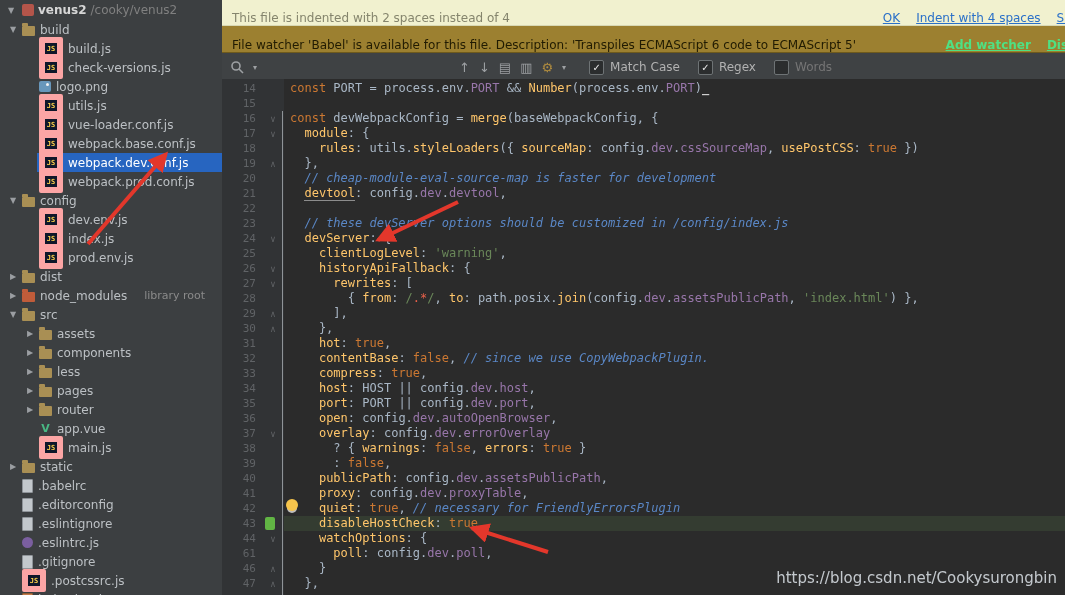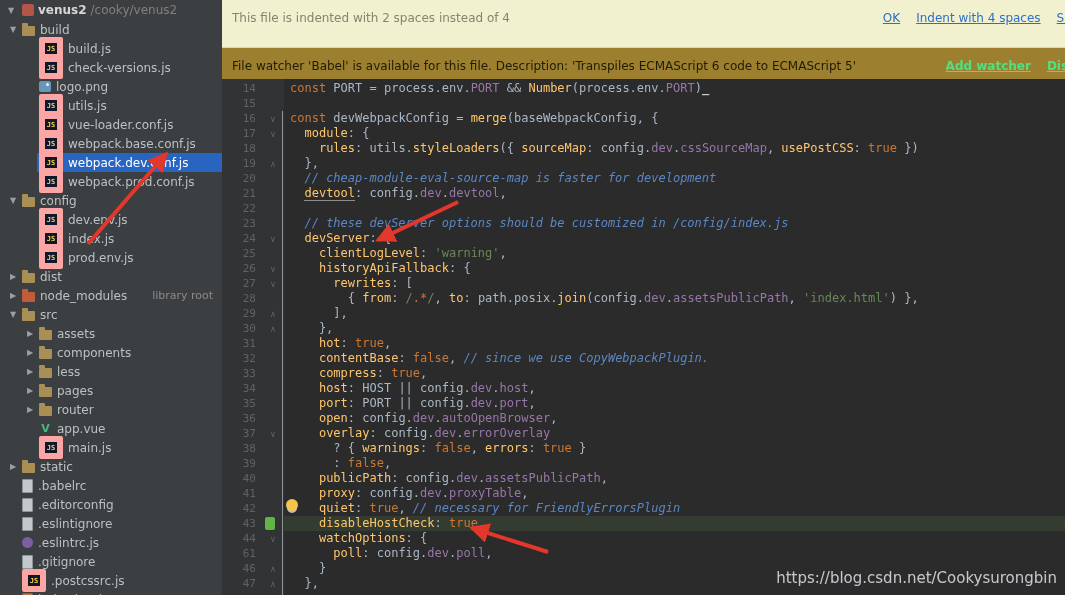--- a/index.html
+++ b/index.html
@@ -10,38 +10,38 @@
   .sidebar{position:absolute;left:0;top:0;width:222px;height:595px;background:#3c3f41;overflow:hidden}
   .tree-header{height:20px;display:flex;align-items:center;gap:4px;padding-left:4px;color:#d4d4d4}
   .proj-icon{width:12px;height:12px;background:#b4554a;border-radius:2px;flex:none}
   .chev{width:14px;font-size:8px;color:#9b9ea2;text-align:center;flex:none}
   .root-name{font-weight:bold;color:#d6d6d6}
   .root-path{color:#808080;}
   .tree-row{height:19px;display:flex;align-items:center;cursor:default;color:#bcc0c4;white-space:nowrap}
   .trow-inner{display:flex;align-items:center;gap:5px;flex:1;height:100%;padding-left:2px}
   .tree-row.selected .trow-inner{background:#2765c0;color:#ffffff}
   .tlabel{font-size:12px}
-  .tnote{color:#8a8a8a;margin-left:20px;font-size:11px}
+  .tnote{color:#8a8a8a;margin-left:12px;font-size:11px}
   .fico{width:13px;height:12px;flex:none;display:inline-flex;align-items:center;justify-content:center;
         font:bold 7px "DejaVu Sans Mono",monospace;border-radius:2px}
   .fico-folder{background:#a98f54;height:10px;width:13px;margin-top:2px;position:relative;border-radius:1px}
   .fico-folder::before{content:"";position:absolute;left:0;top:-3px;width:6px;height:3px;background:inherit;border-radius:1px 1px 0 0}
   .fico-folder-excluded{background:#c05c3a;height:10px;width:13px;margin-top:2px;position:relative;border-radius:1px}
   .fico-folder-excluded::before{content:"";position:absolute;left:0;top:-3px;width:6px;height:3px;background:inherit;border-radius:1px 1px 0 0}
   .fico-js{background:#0f172a;color:#ffd24a;border:6px solid #fca5a5;width:12px;height:11px}
   .fico-image{background:#6897bb;width:12px;height:11px;position:relative}
   .fico-image::after{content:"";position:absolute;right:2px;top:2px;width:3px;height:3px;border-radius:50%;background:#f2f2f2}
   .fico-vue{color:#49b884;font:bold 11px "DejaVu Sans",sans-serif}
   .fico-file{background:#c3c8cc;border:1px solid #8f9499;width:9px;height:12px;border-radius:1px}
   .fico-eslint{background:#7b5fa0;border-radius:50%;width:11px;height:11px}
   .fico-html{background:#c47b4a;border:1px solid #8f5c33;width:9px;height:12px;border-radius:1px}
 
   
   .main{position:absolute;left:222px;top:0;width:843px;height:595px;background:#2b2b2b}
-  .notif{display:flex;align-items:flex-start;padding:11px 10px;overflow:hidden;white-space:nowrap;position:relative}
+  .notif{display:flex;align-items:flex-end;padding:0 10px;overflow:hidden;white-space:nowrap;position:relative}
   .notif-indent{height:25px;background:#f1f1cf;color:#85856d;border-bottom:1px solid #d8d8b4}
   .notif-watcher{height:26px;background:#9c8030;color:#211b02;border-bottom:1px solid #6e5a1d}
   .notif .actions{position:absolute;display:flex;gap:16px;align-items:center}
   .notif-indent .actions{right:-24px}
   .notif-watcher .actions{right:-34px}
   .notif-indent a{color:#2a70c8;text-decoration:underline;cursor:pointer}
   .notif-watcher a{color:#4fe083;text-decoration:underline;cursor:pointer;font-weight:bold}
 
   .searchbar{height:28px;background:#3f4244;border-bottom:1px solid #2a2c2e;display:flex;align-items:center;
              padding:0 8px;gap:9px;color:#9da0a3}

